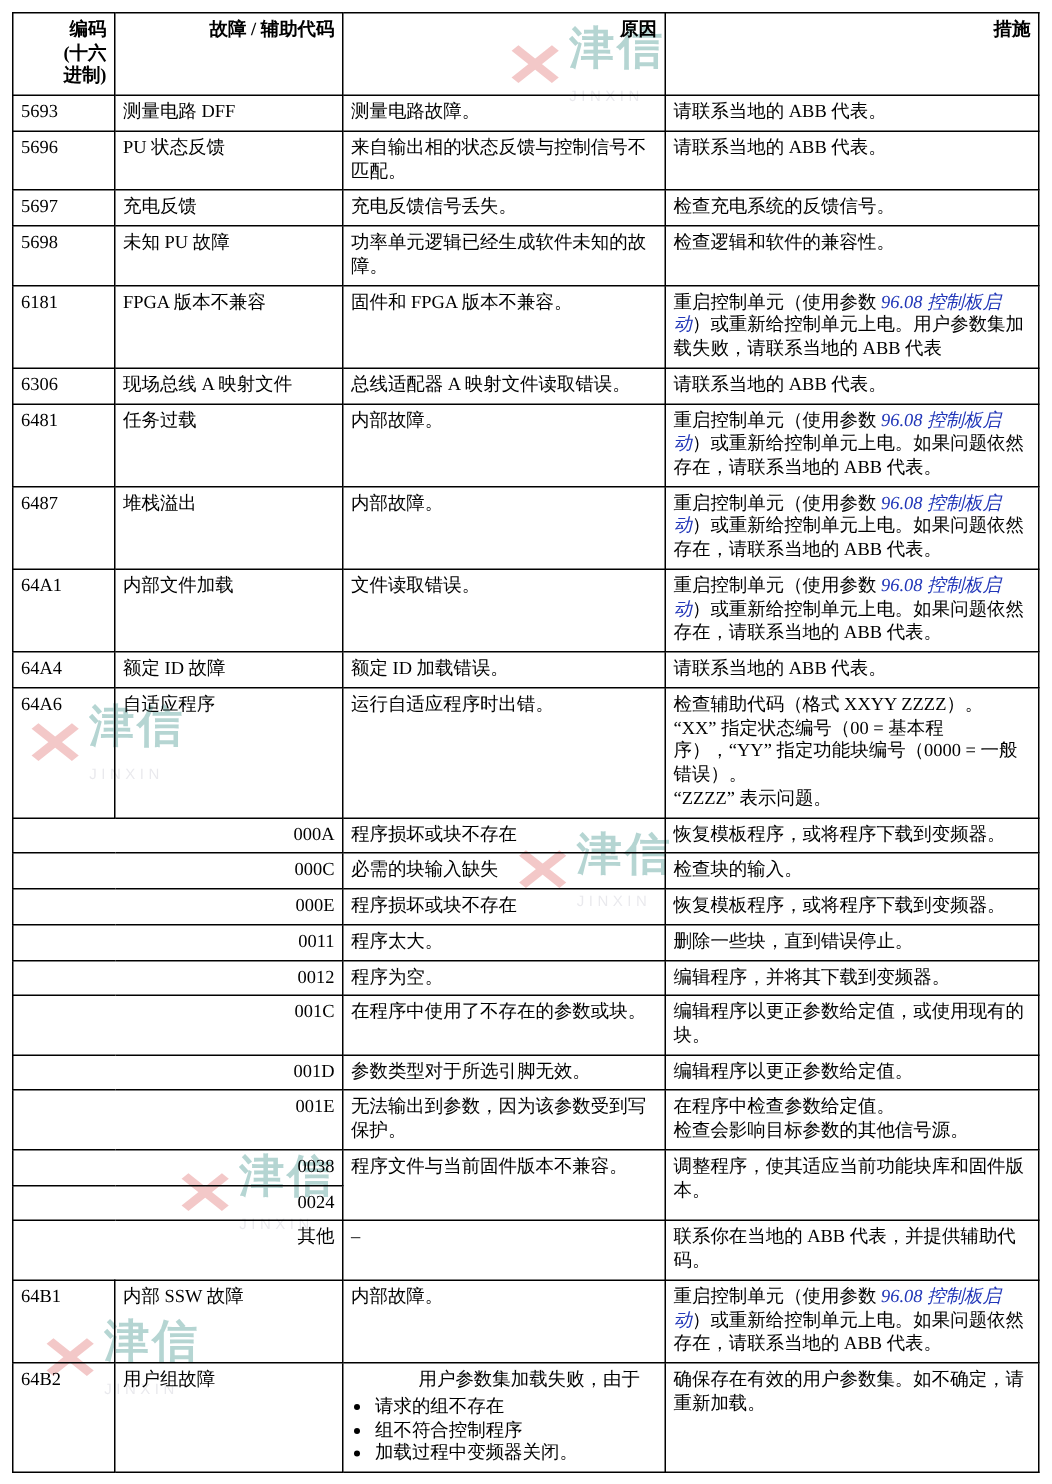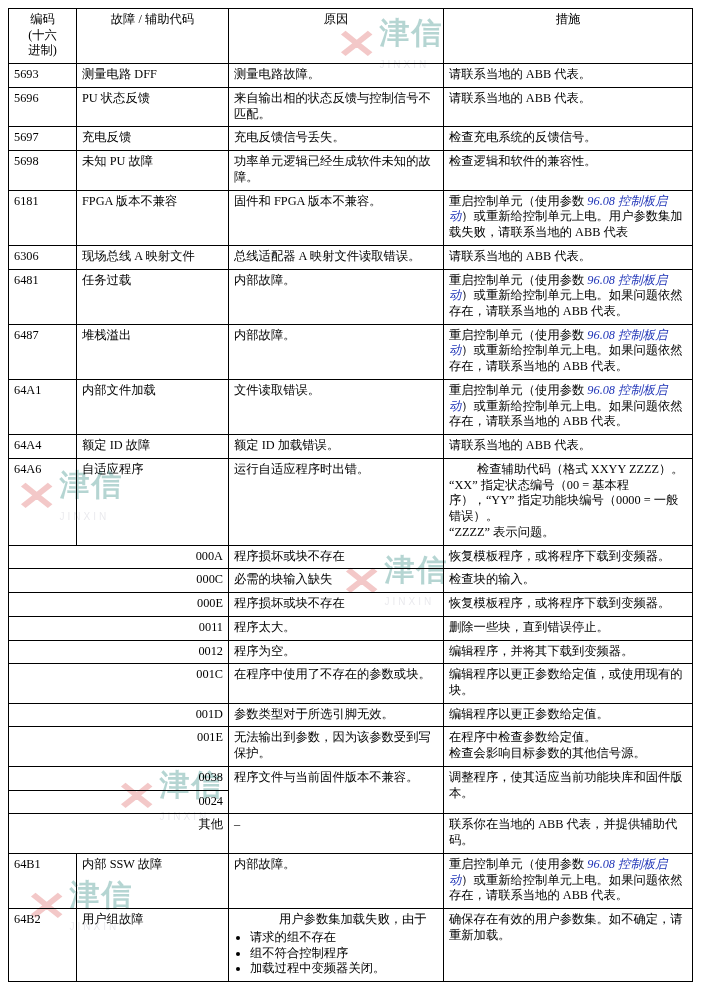--- a/index.html
+++ b/index.html
@@ -75,22 +75,22 @@
   table.fault-table td, table.fault-table th {
     border: 1px solid #000;
     vertical-align: top;
     padding: 3px 5px 4px 5px;
     font-size: 12.3px;
     line-height: 1.28;
     color: #000;
     background: transparent;
   }
   th {
-    font-weight: normal;
-    text-align: center;
+    font-weight: bold;
+    text-align: right;
   }
   col.c1 { width: 68px; }
   col.c2 { width: 152px; }
   col.c3 { width: 215px; }
   col.c4 { width: 249px; }
 
   .code-cell { white-space: pre-line; }
   .right { text-align: right; }
   .blue-i { color: #2136b8; font-style: italic; }
   ul.bl {
@@ -220,21 +220,21 @@
         <tr>
           <td>64A4</td>
           <td>额定 ID 故障</td>
           <td><span style="white-space: pre-line;">额定 ID 加载错误。</span></td>
           <td><span style="white-space: pre-line;">请联系当地的 ABB 代表。</span></td>
         </tr>
         <tr>
           <td>64A6</td>
           <td>自适应程序</td>
           <td><span style="white-space: pre-line;">运行自适应程序时出错。</span></td>
-          <td><span style="white-space: pre-line; margin-left: 28px;">检查辅助代码（格式 XXYY ZZZZ）。
+          <td><span style="white-space: pre-line;">检查辅助代码（格式 XXYY ZZZZ）。
 “XX” 指定状态编号（00 = 基本程序），“YY” 指定功能块编号（0000 = 一般错误）。
 “ZZZZ” 表示问题。</span></td>
         </tr>
         <tr>
           <td colspan="2" class="right">000A</td>
           <td><span style="white-space: pre-line;">程序损坏或块不存在</span></td>
           <td><span style="white-space: pre-line;">恢复模板程序，或将程序下载到变频器。</span></td>
         </tr>
         <tr>
           <td colspan="2" class="right">000C</td>

